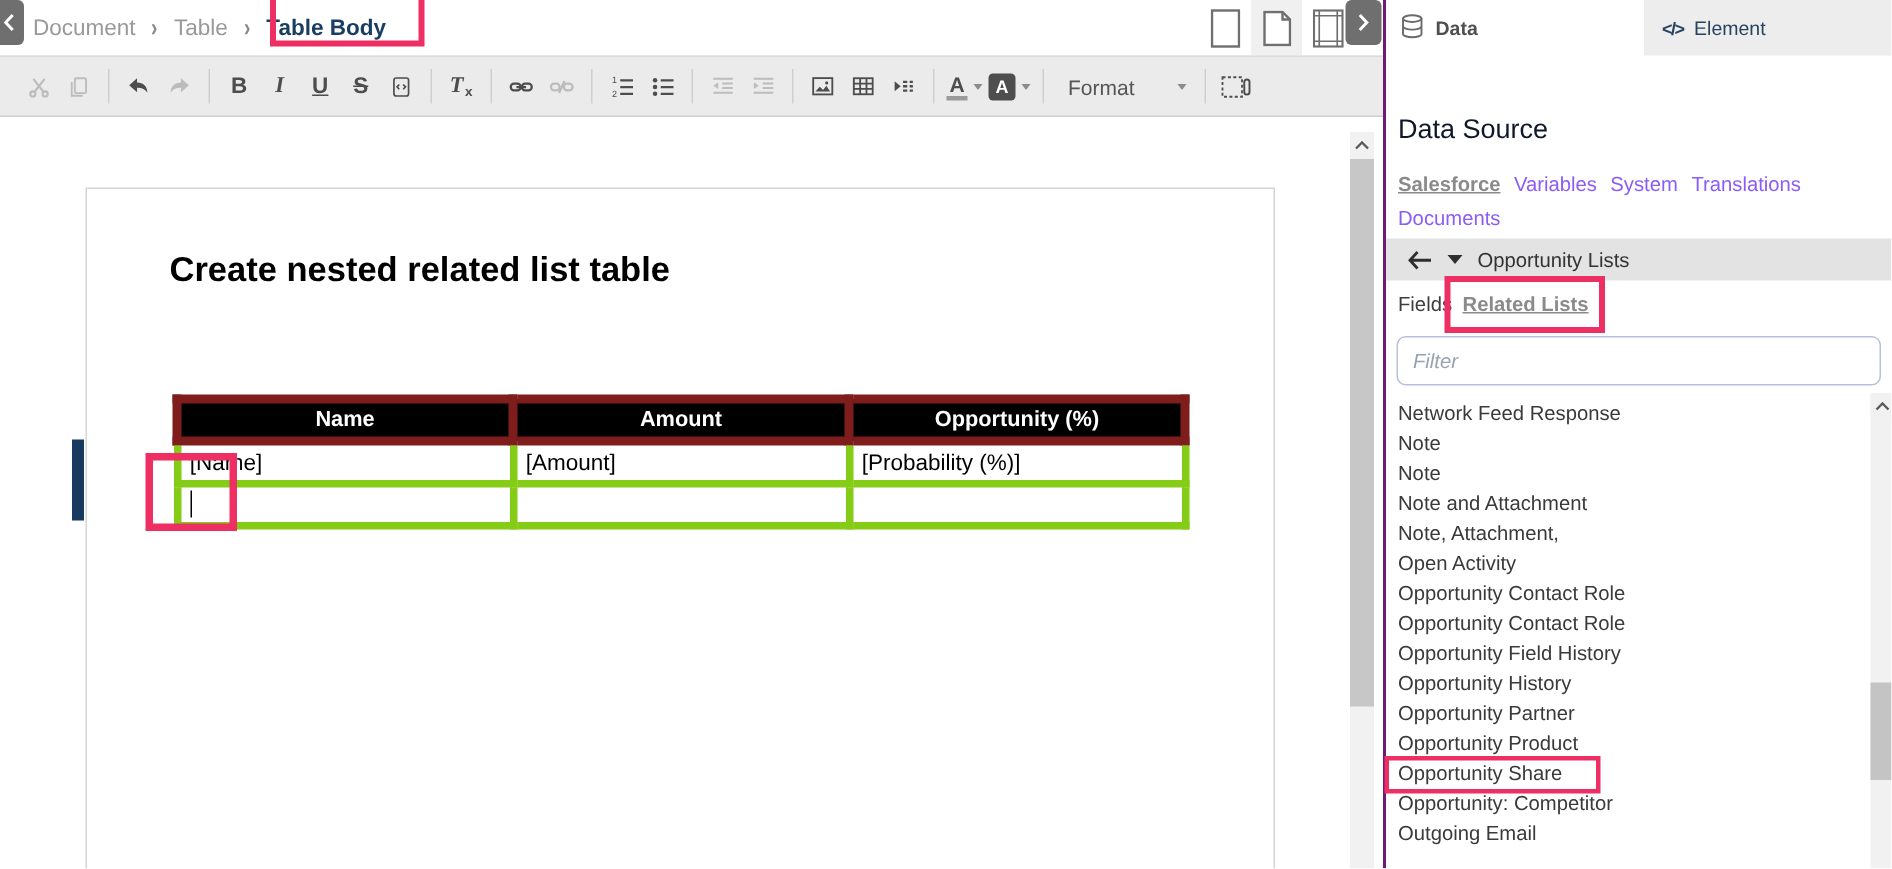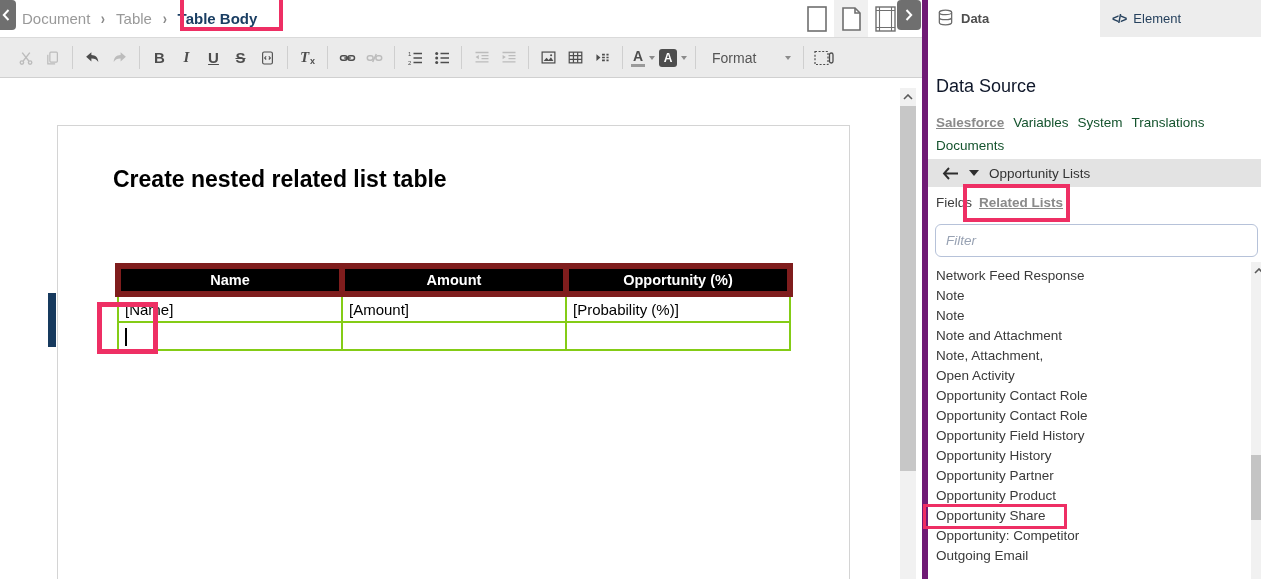--- a/index.html
+++ b/index.html
@@ -50,42 +50,42 @@
   .fmt-label{font-size:14px;color:#555;}
 
   .canvas{position:absolute;left:0;top:88px;width:922px;height:501px;background:#fff;overflow:hidden;}
   .page{position:absolute;left:57px;top:37px;width:793px;height:620px;background:#fff;
         border:1px solid #d4d4d4;}
   .doc-heading{position:absolute;left:55px;top:40px;margin:0;font-size:23px;font-weight:bold;color:#000;}
   .doc-table{position:absolute;left:57px;top:137px;width:678px;border-collapse:collapse;
              font-size:15px;color:#000;table-layout:fixed;}
   .doc-table th{background:#000;color:#fff;font-weight:bold;font-size:14.5px;height:28px;
                 text-align:center;border:6px solid #7f1d1d;padding:0 6px;}
-  .doc-table td{height:28px;border:2px solid #84cc16;padding:2px 6px;vertical-align:middle;}
+  .doc-table td{height:28px;border:5px solid #84cc16;padding:2px 6px;vertical-align:middle;}
   .caret{display:inline-block;width:1.5px;height:18px;background:#000;vertical-align:middle;}
   .selection-bar{position:absolute;left:48px;top:205px;width:8px;height:54px;background:#173a5e;}
 
   .scrollbar-v{position:absolute;background:#f1f1f1;}
   .canvas-sb{left:900px;top:0;width:16px;height:501px;}
   .sb-arrow{position:absolute;left:0;top:0;width:16px;height:18px;display:flex;align-items:center;
             justify-content:center;background:#f1f1f1;}
   .canvas-sb .sb-thumb{position:absolute;left:0;top:18px;width:16px;height:365px;background:#c7c7c7;}
 
   
   .side-panel{position:absolute;left:922px;top:0;width:339px;height:579px;background:#fff;
-              border-left:6px solid #701a75;}
+              border-left:2px solid #701a75;}
   .tab{position:absolute;top:0;height:37px;display:flex;align-items:center;gap:7px;font-size:13px;cursor:pointer;}
   .tab-data{left:9px;font-weight:bold;color:#4f4f4f;}
   .tab-element{left:172px;width:167px;background:#ededed;padding-left:12px;color:#27425e;}
   .code-glyph{font-size:12px;font-weight:bold;letter-spacing:-1px;color:#27425e;}
 
   .panel-title{position:absolute;left:8px;top:76px;margin:0;font-size:18px;font-weight:400;color:#0f172a;}
   .source-links{position:absolute;left:8px;top:112px;width:290px;display:flex;flex-wrap:wrap;
                 column-gap:9px;row-gap:1px;font-size:13.5px;line-height:22px;}
-  .src-link{color:#14532d;text-decoration:none;cursor:pointer;}
+  .src-link{color:#8b5cf6;text-decoration:none;cursor:pointer;}
   .src-link.active{color:#8a8a8a;font-weight:bold;text-decoration:underline;}
 
   .context-bar{position:absolute;left:0;top:159px;width:339px;height:28px;background:#e3e3e3;
                display:flex;align-items:center;}
   .ctx-back{border:none;background:transparent;padding:0;margin-left:14px;cursor:pointer;display:flex;}
   .ctx-caret{width:0;height:0;border-left:5px solid transparent;border-right:5px solid transparent;
              border-top:6px solid #2e2e2e;margin-left:10px;cursor:pointer;}
   .ctx-label{font-size:13.5px;color:#333;margin-left:10px;}
 
   .view-links{position:absolute;left:8px;top:195px;display:flex;gap:7px;font-size:13.5px;}

